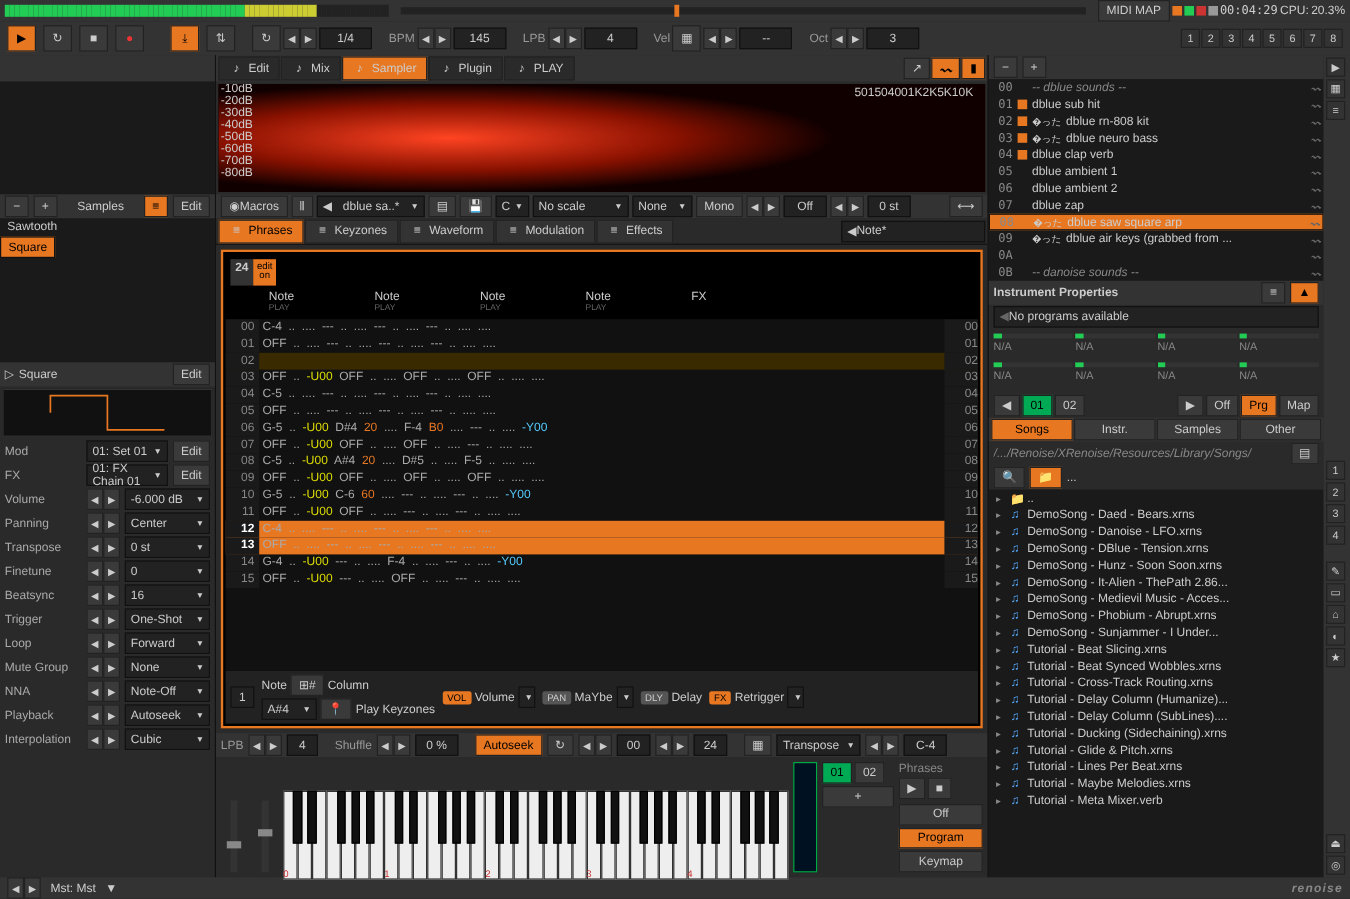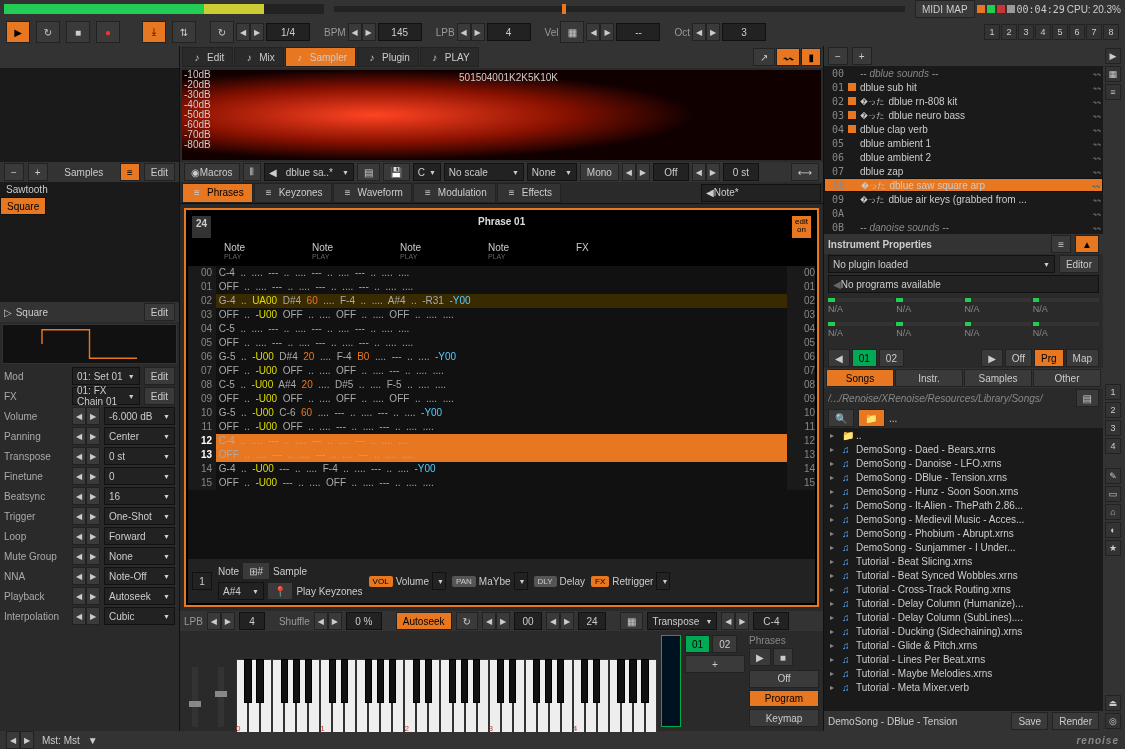--- a/index.html
+++ b/index.html
@@ -490,21 +490,21 @@
       <div class="db-scale" id="dbscale">
           <div>-10dB</div>
           <div>-20dB</div>
           <div>-30dB</div>
           <div>-40dB</div>
           <div>-50dB</div>
           <div>-60dB</div>
           <div>-70dB</div>
           <div>-80dB</div>
         </div>
-      <div id="freqscale" style="position:absolute;top:2px;left:24px;right:10px;display:flex;justify-content:center;font-size:8px;color:#aaa">
+      <div id="freqscale" style="position:absolute;top:2px;left:24px;right:10px;display:flex;justify-content:flex-end;font-size:8px;color:#aaa">
           <span>50</span>
           <span>150</span>
           <span>400</span>
           <span>1K</span>
           <span>2K</span>
           <span>5K</span>
           <span>10K</span>
         </div>
     </div>
 
@@ -550,21 +550,20 @@
         <div class="etab"><span class="ico">≡</span>Waveform</div>
         <div class="etab"><span class="ico">≡</span>Modulation</div>
         <div class="etab"><span class="ico">≡</span>Effects</div>
         <div style="flex: 1 1 0%;"></div>
         <div class="sel" style="width: 120px;">◀ <span>Note*</span></div>
       </div>
 
     <div id="phrase-wrap">
       <div id="phrase-hdr">
         <div style="background:#333;padding:2px 4px;font-weight:bold">24</div>
-        <div id="phrase-title">Phrase 01</div>
         <div id="edit-badge">edit<br>on</div>
       </div>
       <div id="col-hdrs">
           <div class="ch">
             <div>Note</div>
             <div style="font-size:7px;color:#666">PLAY</div>
           </div>
           <div class="ch">
             <div>Note</div>
             <div style="font-size:7px;color:#666">PLAY</div>
@@ -578,42 +577,42 @@
             <div style="font-size:7px;color:#666">PLAY</div>
           </div>
           <div class="ch">
             <div>FX</div>
             <div style="font-size:7px;color:#666"></div>
           </div>
         </div>
       <div id="phrase-rows">
           <div class="pr"><span class="ln">00</span><span class="cell"> C-4  ..  ....  ---  ..  ....  ---  ..  ....  ---  ..  ....  ....</span><span class="ln2">00</span></div>
           <div class="pr"><span class="ln">01</span><span class="cell"> OFF  ..  ....  ---  ..  ....  ---  ..  ....  ---  ..  ....  ....</span><span class="ln2">01</span></div>
-          <div class="pr hl"><span class="ln">02</span><span class="cell"> G-4  ..  <span class="yel">UA00</span>  D#4  <span class="orn">60</span>  ....  F-4  ..  ....  A#4  ..  -R31  <span class="cyan">-Y00</span></span><span class="ln2">02</span></div>
+          <div class="pr hl"><span class="ln">02</span><span class="ln2">02</span></div>
           <div class="pr"><span class="ln">03</span><span class="cell"> OFF  ..  <span class="yel">-U00</span>  OFF  ..  ....  OFF  ..  ....  OFF  ..  ....  ....</span><span class="ln2">03</span></div>
           <div class="pr"><span class="ln">04</span><span class="cell"> C-5  ..  ....  ---  ..  ....  ---  ..  ....  ---  ..  ....  ....</span><span class="ln2">04</span></div>
           <div class="pr"><span class="ln">05</span><span class="cell"> OFF  ..  ....  ---  ..  ....  ---  ..  ....  ---  ..  ....  ....</span><span class="ln2">05</span></div>
           <div class="pr"><span class="ln">06</span><span class="cell"> G-5  ..  <span class="yel">-U00</span>  D#4  <span class="orn">20</span>  ....  F-4  <span class="orn">B0</span>  ....  ---  ..  ....  <span class="cyan">-Y00</span></span><span class="ln2">06</span></div>
           <div class="pr"><span class="ln">07</span><span class="cell"> OFF  ..  <span class="yel">-U00</span>  OFF  ..  ....  OFF  ..  ....  ---  ..  ....  ....</span><span class="ln2">07</span></div>
           <div class="pr"><span class="ln">08</span><span class="cell"> C-5  ..  <span class="yel">-U00</span>  A#4  <span class="orn">20</span>  ....  D#5  ..  ....  F-5  ..  ....  ....</span><span class="ln2">08</span></div>
           <div class="pr"><span class="ln">09</span><span class="cell"> OFF  ..  <span class="yel">-U00</span>  OFF  ..  ....  OFF  ..  ....  OFF  ..  ....  ....</span><span class="ln2">09</span></div>
           <div class="pr"><span class="ln">10</span><span class="cell"> G-5  ..  <span class="yel">-U00</span>  C-6  <span class="orn">60</span>  ....  ---  ..  ....  ---  ..  ....  <span class="cyan">-Y00</span></span><span class="ln2">10</span></div>
           <div class="pr"><span class="ln">11</span><span class="cell"> OFF  ..  <span class="yel">-U00</span>  OFF  ..  ....  ---  ..  ....  ---  ..  ....  ....</span><span class="ln2">11</span></div>
           <div class="pr play" style="background: rgb(232, 119, 34); color: rgb(0, 0, 0);"><span class="ln">12</span><span class="cell"> C-4  ..  ....  ---  ..  ....  ---  ..  ....  ---  ..  ....  ....</span><span class="ln2">12</span></div>
           <div class="pr play" style="background: rgb(232, 119, 34); color: rgb(0, 0, 0);"><span class="ln">13</span><span class="cell"> OFF  ..  ....  ---  ..  ....  ---  ..  ....  ---  ..  ....  ....</span><span class="ln2">13</span></div>
           <div class="pr"><span class="ln">14</span><span class="cell"> G-4  ..  <span class="yel">-U00</span>  ---  ..  ....  F-4  ..  ....  ---  ..  ....  <span class="cyan">-Y00</span></span><span class="ln2">14</span></div>
           <div class="pr"><span class="ln">15</span><span class="cell"> OFF  ..  <span class="yel">-U00</span>  ---  ..  ....  OFF  ..  ....  ---  ..  ....  ....</span><span class="ln2">15</span></div>
         </div>
       <div id="phrase-ctrl">
         <div class="numbox" style="width:20px">1</div>
         <div class="col" style="gap:2px">
           <div class="ctrl-box">
               <span>Note</span>
             <span class="btn">⊞#</span>
-            <span>Sample</span>
+            <span>Column</span>
             </div>
           <div class="ctrl-box">
             <div class="sel" style="width:46px">
                 <span>A#4</span>
                 <span class="tri">▼</span>
               </div>
             <span class="btn">📍</span>
             <span>Play Keyzones</span>
           </div>
         </div>
@@ -867,27 +866,20 @@
         </div>
       </div>
 
     <div class="panel-hdr bold">
       <span>Instrument Properties</span>
       <span style="flex:1"></span>
       <span class="btn">≡</span>
       <span class="btn orange">▲</span>
     </div>
     <div class="prop-row">
-      <div class="sel" style="flex:1">
-          <span>No plugin loaded</span>
-          <span class="tri">▼</span>
-        </div>
-      <span class="btn">Editor</span>
-    </div>
-    <div class="prop-row">
       <div class="sel" style="flex:1;color:#666">◀ <span>No programs available</span></div>
     </div>
     <div id="macros">
         <div class="macro">
           <div class="bar">
             <div class="fill" style="width:10%"></div>
           </div>
           <div class="mlbl">N/A</div>
         </div>
         <div class="macro">
@@ -1049,25 +1041,20 @@
           <span class="tri">▸</span>
           <span class="fic" style="color:#5af">♫</span>
           <span>Tutorial - Maybe Melodies.xrns</span>
         </div>
         <div class="brow">
           <span class="tri">▸</span>
           <span class="fic" style="color:#5af">♫</span>
           <span>Tutorial - Meta Mixer.verb</span>
         </div>
       </div>
-    <div class="panel-hdr">
-      <span style="flex:1">DemoSong - DBlue - Tension</span>
-      <span class="btn">Save</span>
-      <span class="btn">Render</span>
-    </div>
   </div>
 
   <div id="rightrail">
     <div class="navb orange">▶</div>
     <div class="navb">▦</div>
     <div class="navb orange">≡</div>
     <div style="height:280px"></div>
     <div class="navb">1</div>
     <div class="navb">2</div>
     <div class="navb">3</div>

